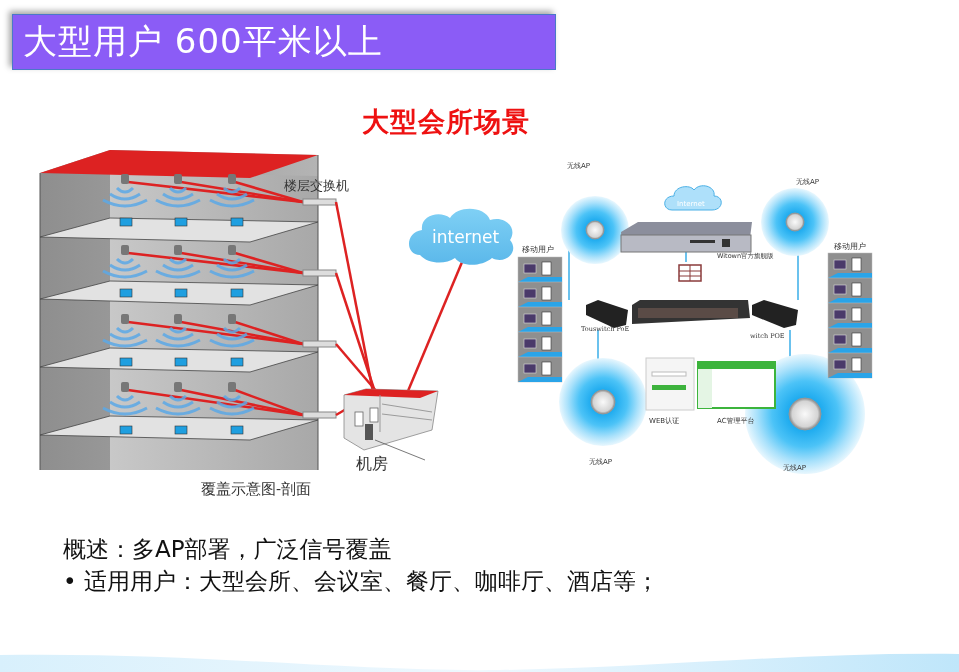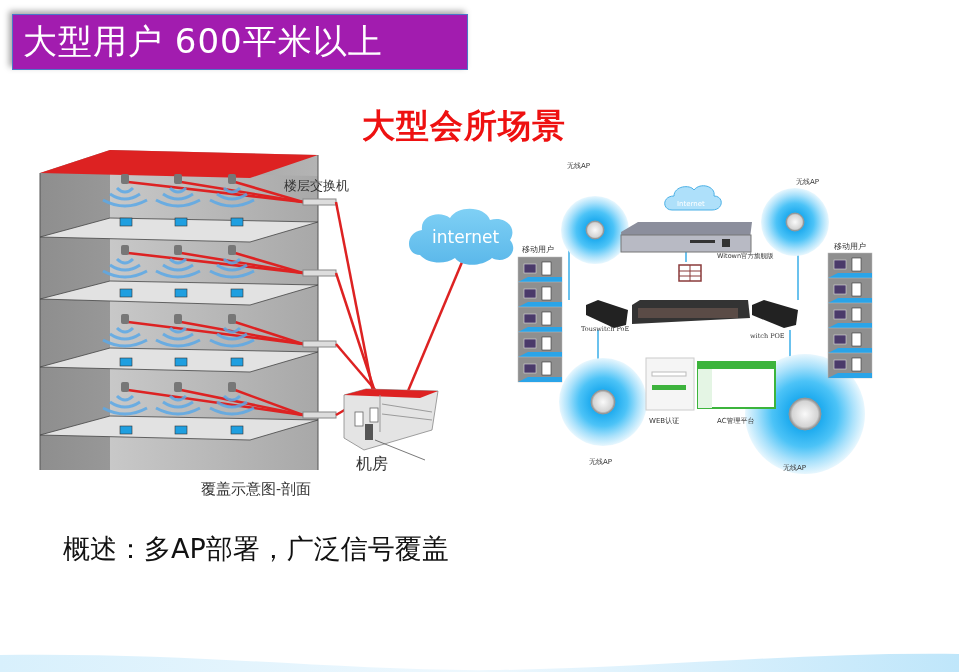--- a/index.html
+++ b/index.html
@@ -1,23 +1,23 @@
 <!DOCTYPE html>
 <html><head>
 <meta charset="utf-8">
 <style>
   html,body{margin:0;padding:0;}
   body{width:959px;height:672px;position:relative;overflow:hidden;background:#ffffff;font-family:"DejaVu Sans",sans-serif;}
-  .title-box{position:absolute;left:12px;top:14px;width:456px;height:56px;background:#a21caf;border:1px solid #4a78c8;box-shadow:-3px -3px 6px rgba(0,0,0,0.35);box-sizing:border-box;}
+  .title-box{position:absolute;left:12px;top:14px;width:544px;height:56px;background:#8b5cf6;border:1px solid #4a78c8;box-shadow:-3px -3px 6px rgba(0,0,0,0.35);box-sizing:border-box;}
   .title-text{position:absolute;left:10px;top:4px;font-size:34px;color:#ffffff;letter-spacing:1px;font-family:"DejaVu Sans",sans-serif;white-space:nowrap;}
-  .scene-title{position:absolute;left:362px;top:104px;font-size:33px;font-weight:bold;color:#ee1111;font-family:"DejaVu Sans",sans-serif;letter-spacing:1px;}
+  .scene-title{position:absolute;left:362px;top:104px;font-size:27px;font-weight:bold;color:#ee1111;font-family:"DejaVu Sans",sans-serif;letter-spacing:1px;}
   svg{position:absolute;left:0;top:0;}
   .lbl{font-family:"DejaVu Serif",serif;fill:#333;}
   .small{font-family:"DejaVu Sans",sans-serif;fill:#333;}
-  .bottom-text{position:absolute;left:63px;top:533px;font-size:27px;color:#111;line-height:32px;font-family:"DejaVu Sans",sans-serif;}
+  .bottom-text{position:absolute;left:63px;top:533px;font-size:23px;color:#111;line-height:32px;font-family:"DejaVu Sans",sans-serif;}
   .bottom-text div{white-space:nowrap;}
   .footer-wave{position:absolute;left:0;top:652px;width:959px;height:20px;}
 </style>
 </head>
 <body>
 
 <div class="title-box">
   <div class="title-text">大型用户  600平米以上</div>
 </div>
 
@@ -291,20 +291,21 @@
   <text x="677" y="206" font-size="7" fill="#ffffff" font-family="DejaVu Sans, sans-serif">Internet</text>
   <text class="small" x="717" y="258" font-size="6.5">Witown官方旗舰版</text>
   <text class="lbl" x="581" y="331" font-size="6.5">Touswitch PoE</text>
   <text class="lbl" x="750" y="338" font-size="6.5">witch POE</text>
   <text class="small" x="649" y="423" font-size="7">WEB认证</text>
   <text class="small" x="717" y="423" font-size="7">AC管理平台</text>
 </svg>
 
 <div class="bottom-text">
   <div>概述：多AP部署，广泛信号覆盖</div>
+  <div>• 适用用户：大型会所、会议室、餐厅、咖啡厅、酒店等；</div>
 </div>
 
 <svg class="footer-wave" width="959" height="20">
   <defs>
       <linearGradient id="wv" x1="0" x2="1">
         <stop offset="0" stop-color="#d8f0fc"></stop>
         <stop offset="0.5" stop-color="#eef8fe"></stop>
         <stop offset="1" stop-color="#bfe6fa"></stop>
       </linearGradient>
     </defs>

